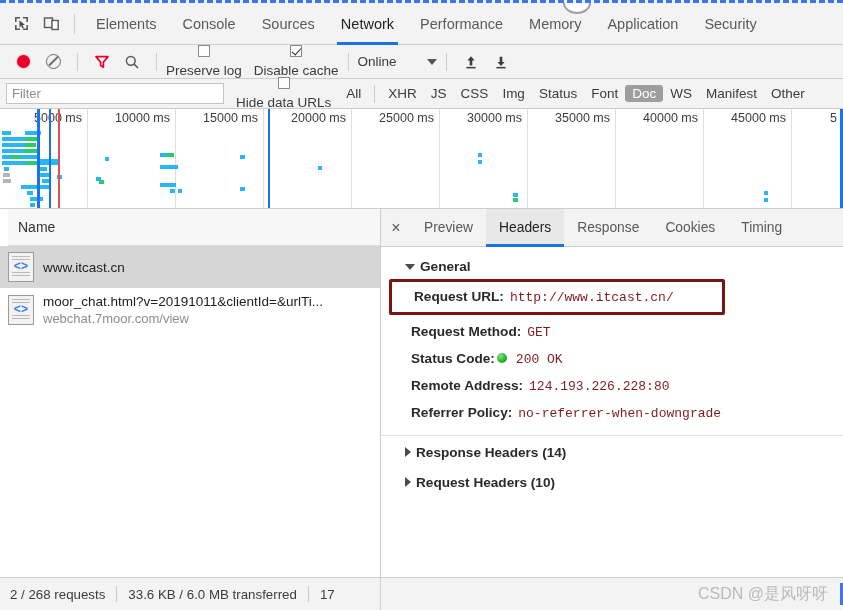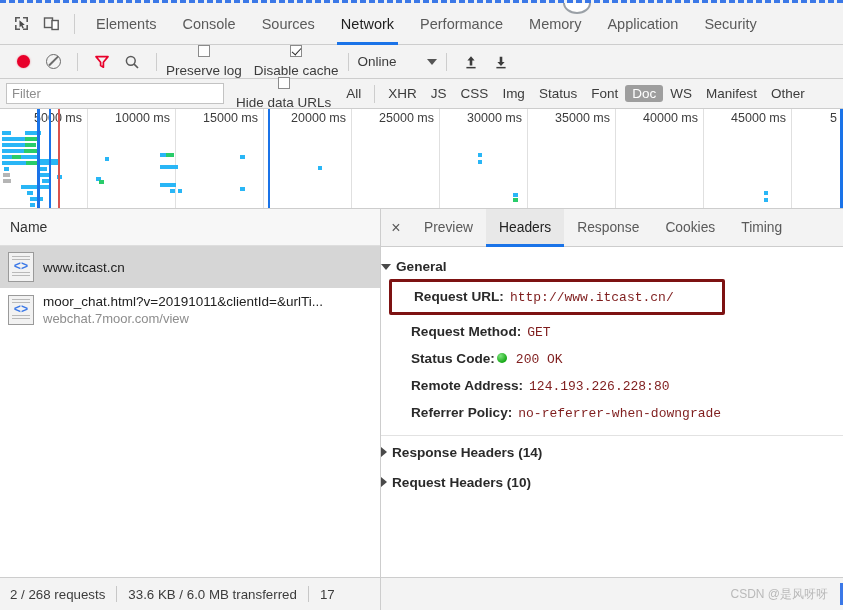--- a/index.html
+++ b/index.html
@@ -160,20 +160,21 @@
     border-right: 1px solid #cdcdcd;
     display: flex; flex-direction: column;
     overflow: hidden;
   }
   .req-head {
     height: 37px; display: flex; align-items: center;
     padding-left: 10px;
     font-size: 14px; color: #333;
     background: #f7f7f7;
     border-bottom: 1px solid #dedede;
+    margin-left: 8px;
   }
   .req-row {
     display: flex; align-items: center;
     gap: 9px;
     padding: 6px 8px;
     min-height: 42px;
     cursor: pointer;
   }
   .req-row.selected { background: #d6d6d6; }
   .doc-ico {
@@ -234,21 +235,21 @@
     content: ""; position: absolute; left: 0; right: 0; bottom: 0;
     height: 2.5px; background: #1a73e8;
   }
   .detail-body {
     flex: 1; overflow: hidden;
     padding: 9px 0 0 0;
     font-size: 13.6px;
   }
   .sec-title {
     display: flex; align-items: center; gap: 5px;
-    padding: 3px 0 3px 0;
+    padding: 3px 0 3px 24px;
     color: #2a2a2a; font-weight: bold;
     cursor: pointer;
   }
   .tri-dn {
     width: 0; height: 0;
     border-left: 5px solid transparent; border-right: 5px solid transparent;
     border-top: 6px solid #4a4a4a;
   }
   .tri-rt {
     width: 0; height: 0;
@@ -295,21 +296,21 @@
     display: flex; align-items: center;
     width: 381px; height: 33px;
     border-right: 1px solid #cdcdcd;
     overflow: hidden;
     padding-left: 10px;
   }
   .sb-seg { white-space: nowrap; }
   .sb-div { width: 1px; height: 16px; background: #c7c7c7; margin: 0 11px; flex: 0 0 auto; }
   .watermark {
     margin-left: auto; margin-right: 12px;
-    font-size: 12px; color: #b9b9b9; white-space: nowrap;
+    font-size: 16px; color: #b9b9b9; white-space: nowrap;
   }
   .wm-bar {
     width: 3px; height: 22px; background: #3b78e7; margin-right: 0px;
   }
 </style>
 </head>
 <body>
 
 <div id="app">
 

